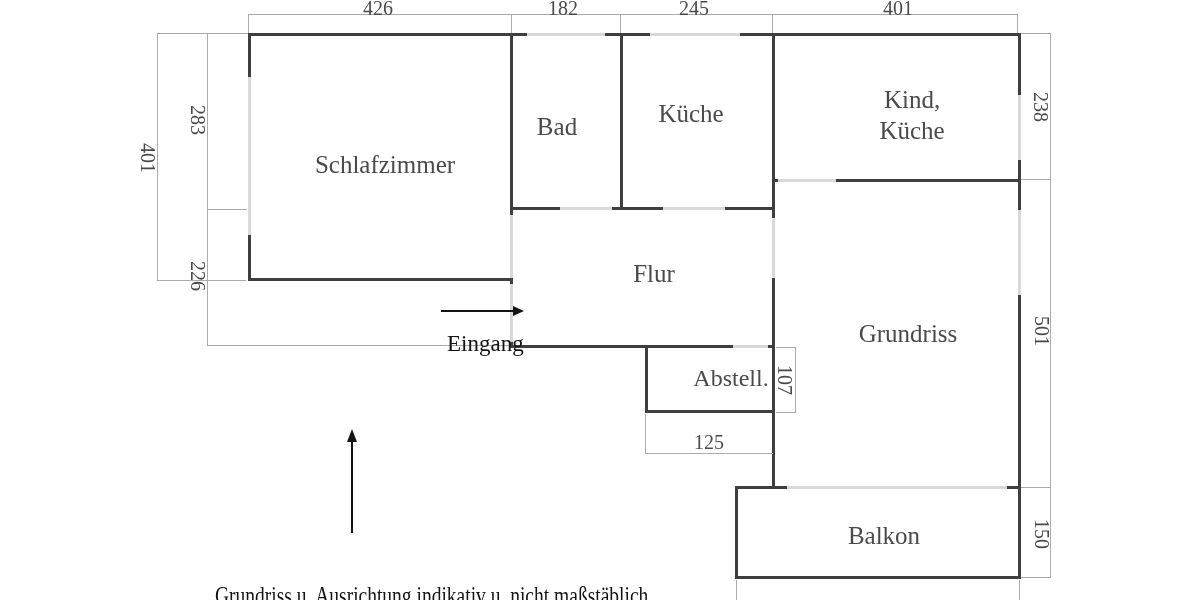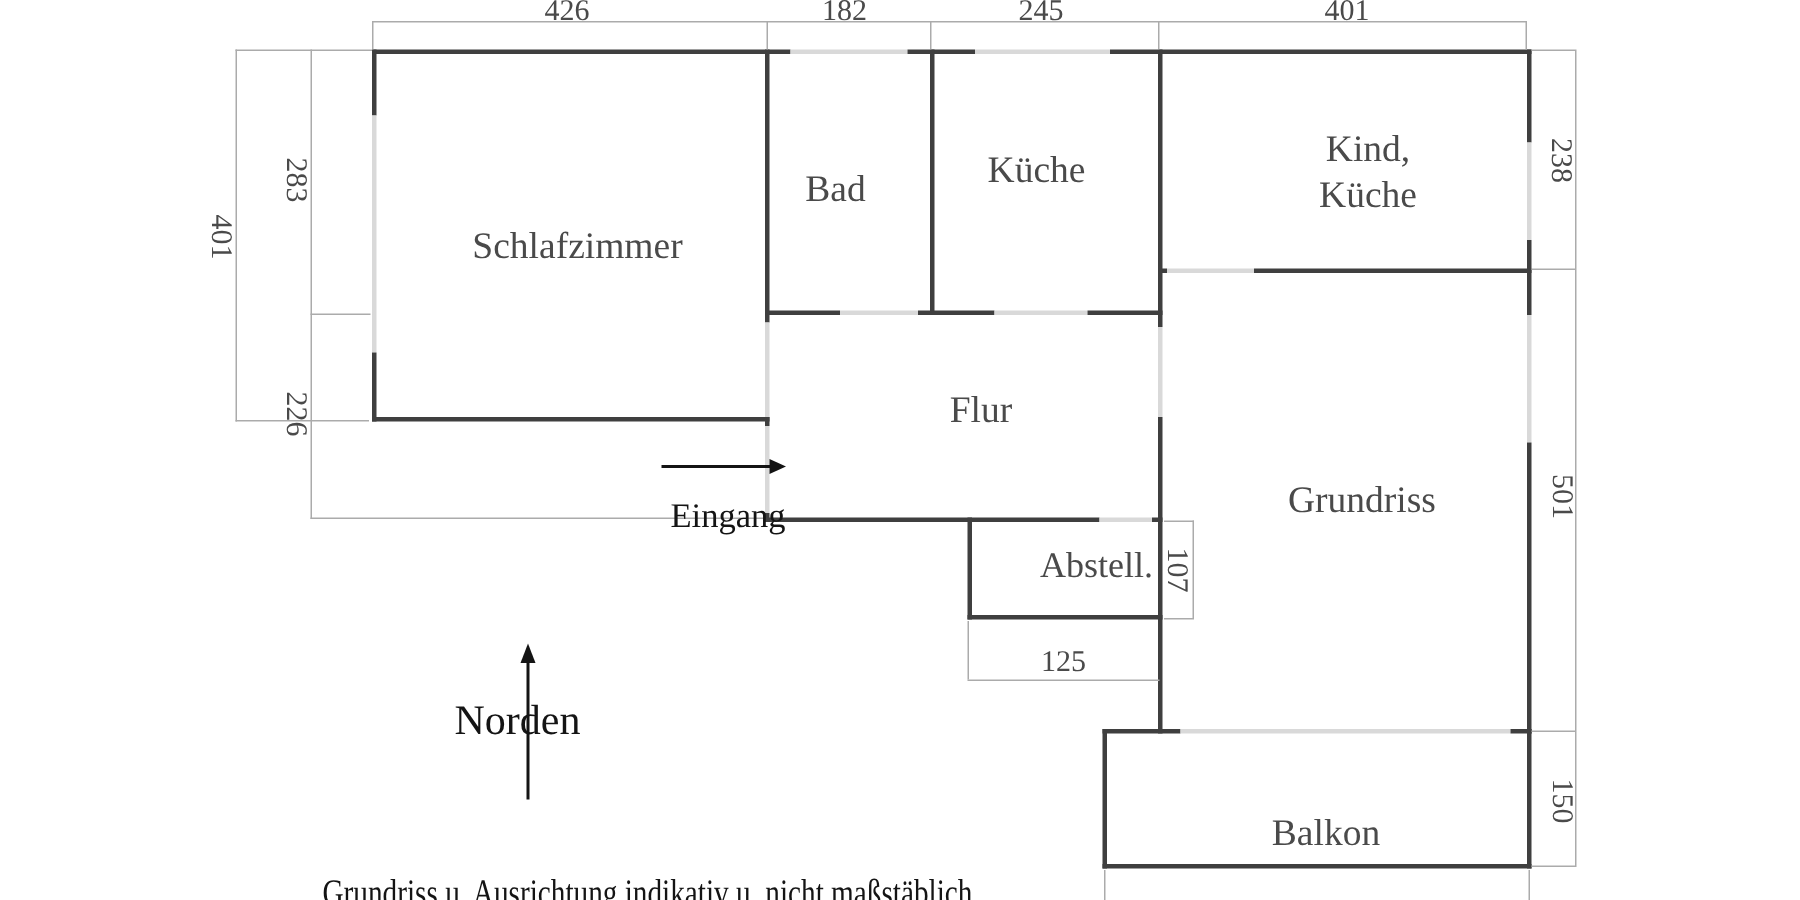--- a/index.html
+++ b/index.html
@@ -144,25 +144,24 @@
   <div class="room-label" style="left:385px;top:165px;">Schlafzimmer</div>
   <div class="room-label" style="left:557px;top:127px;">Bad</div>
   <div class="room-label" style="left:691px;top:114px;">Küche</div>
   <div class="room-label" style="left:912px;top:115px;line-height:31px;">
     <div>Kind,</div>
     <div>Küche</div>
   </div>
   <div class="room-label" style="left:654px;top:274px;">Flur</div>
   <div class="room-label" style="left:731px;top:378px;font-size:24px;">Abstell.</div>
   <div class="room-label" style="left:908px;top:334px;">Grundriss</div>
-  <div class="room-label" style="left:884px;top:556px;">Balkon</div>
+  <div class="room-label" style="left:884px;top:536px;">Balkon</div>
 
   <div class="arrow-shaft-h" style="left:441px;top:310px;width:74px;"></div>
   <div class="arrow-head-right" style="left:513px;top:306px;"></div>
   <div class="anno" style="left:447px;top:315px;font-size:23px;margin-top:16px;">Eingang</div>
 
   <div class="arrow-shaft-v" style="left:351px;top:440px;height:93px;"></div>
   <div class="arrow-head-up" style="left:347px;top:429px;"></div>
-  <div class="anno" style="left:303px;top:465px;font-size:28px;">Norden</div>
 
   <div class="anno disclaimer" style="left:215px;top:582px;">Grundriss u. Ausrichtung indikativ u. nicht maßstäblich</div>
 
 </div>
 
 </body></html>

